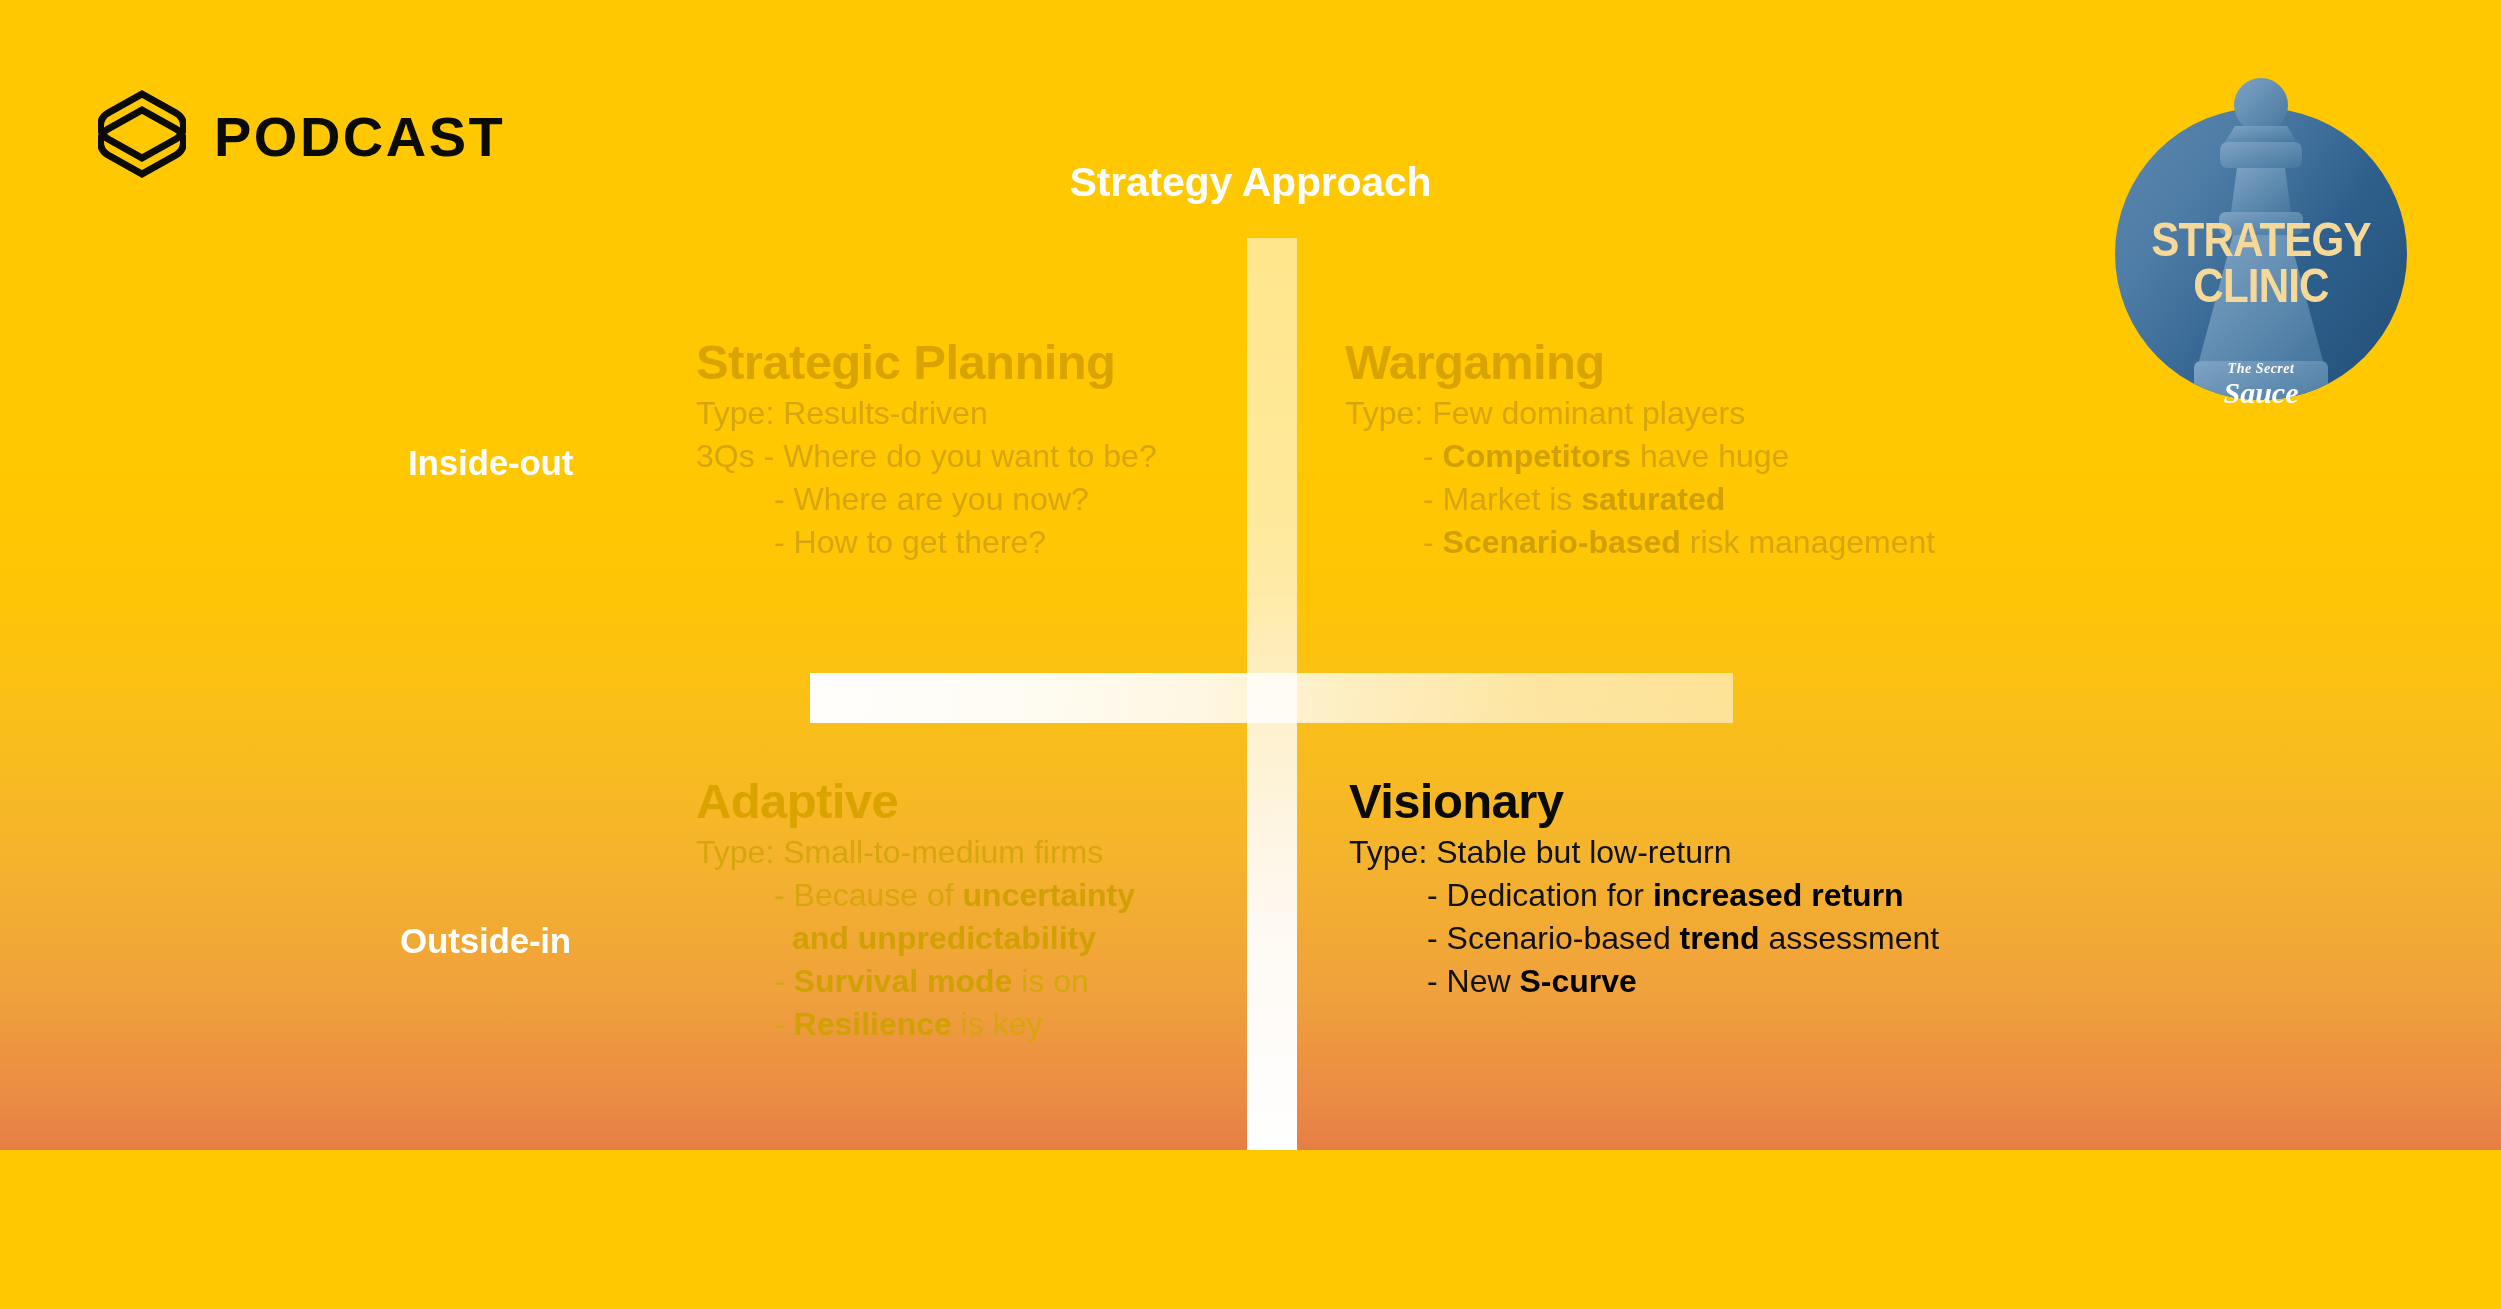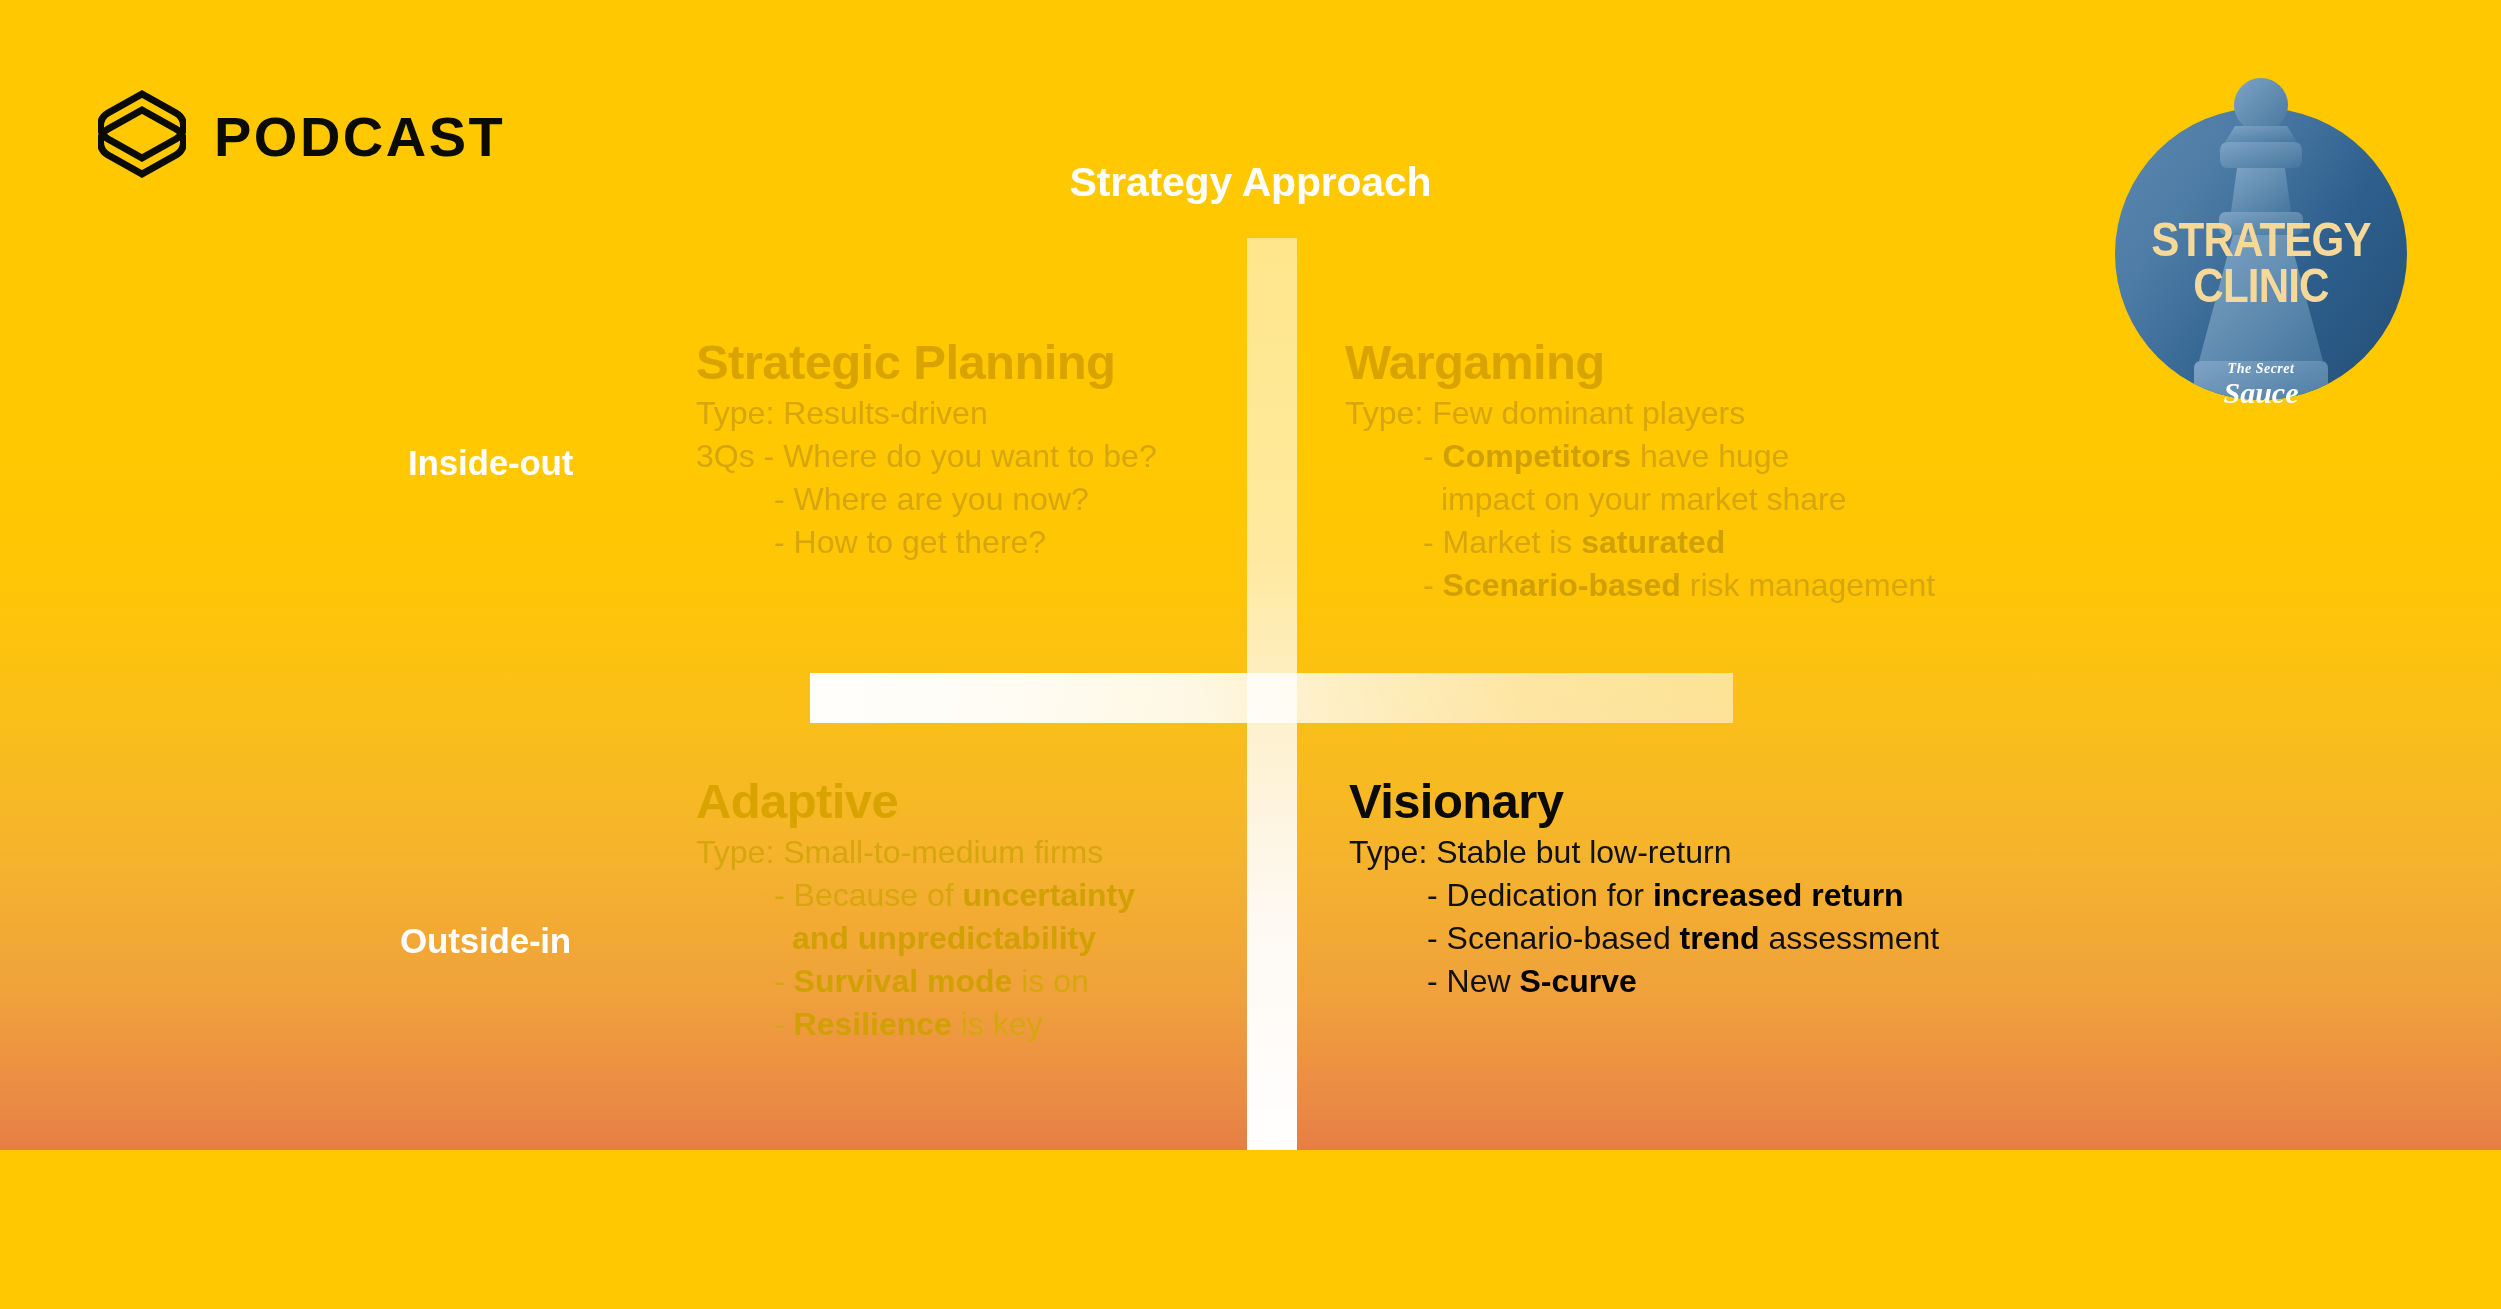--- a/index.html
+++ b/index.html
@@ -214,21 +214,20 @@
         <div class="ln indent"><span>- Where are you now?</span></div>
         <div class="ln indent"><span>- How to get there?</span></div>
       </div>
   </div>
 
   <div class="quad dim q-wg">
     <h2>Wargaming</h2>
     <div class="body">
         <div class="ln"><span>Type: Few dominant players</span></div>
         <div class="ln indent"><span>- </span><b>Competitors</b><span> have huge</span></div>
-        <div class="ln indent2"><span>impact on your market share</span></div>
         <div class="ln indent"><span>- Market is </span><b>saturated</b></div>
         <div class="ln indent"><span>- </span><b>Scenario-based</b><span> risk management</span></div>
       </div>
   </div>
 
   <div class="quad hot q-vi">
     <h2>Visionary</h2>
     <div class="body">
         <div class="ln"><span>Type: Stable but low-return</span></div>
         <div class="ln indent"><span>- Dedication for </span><b>increased return</b></div>

